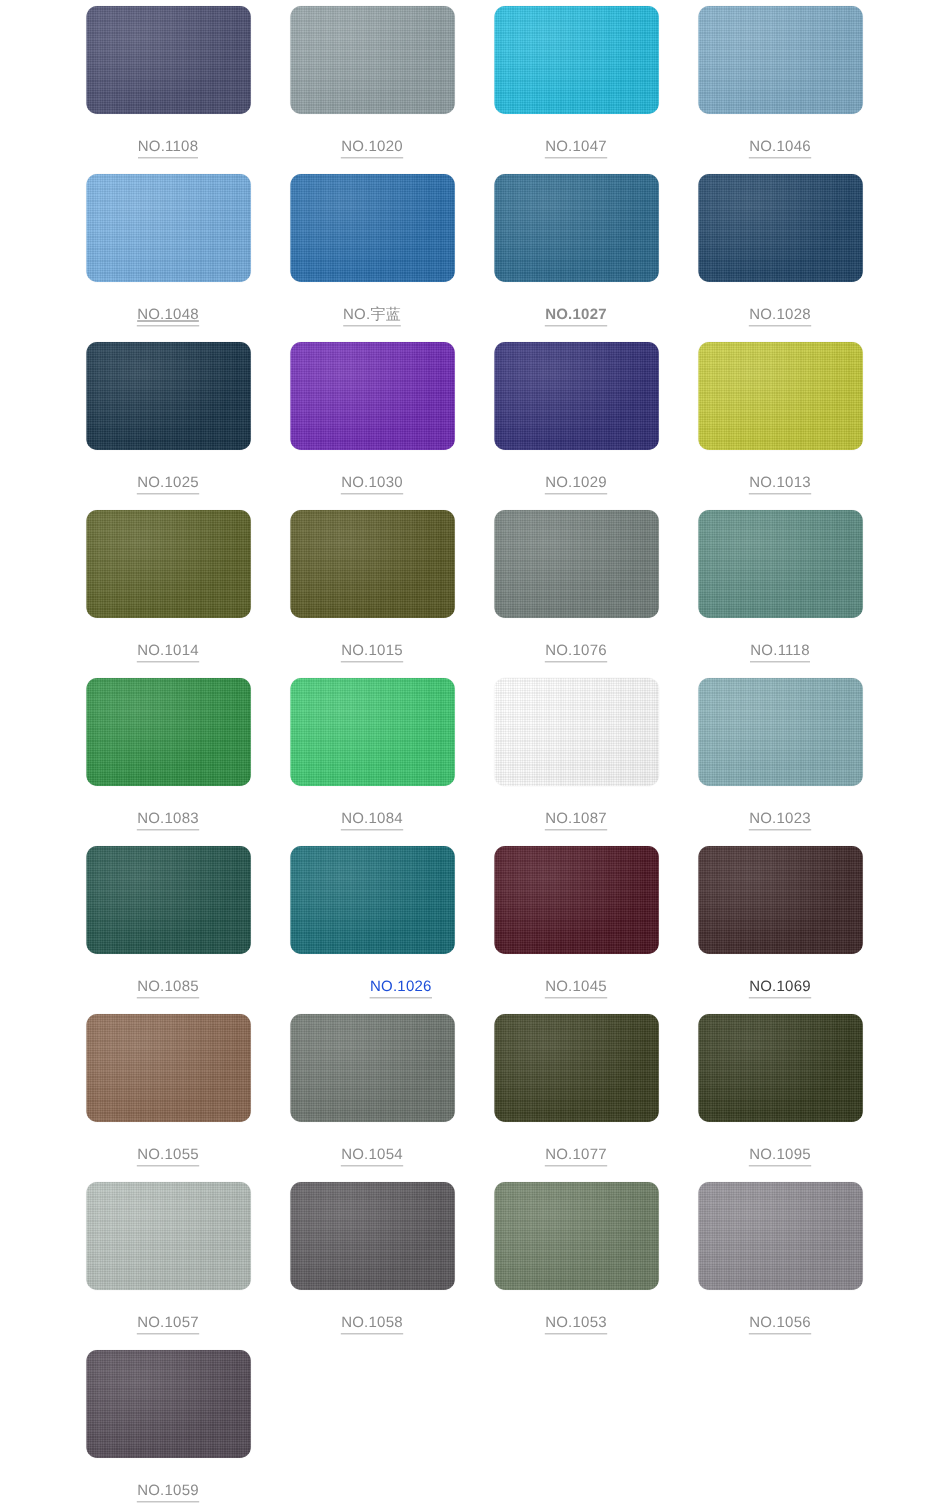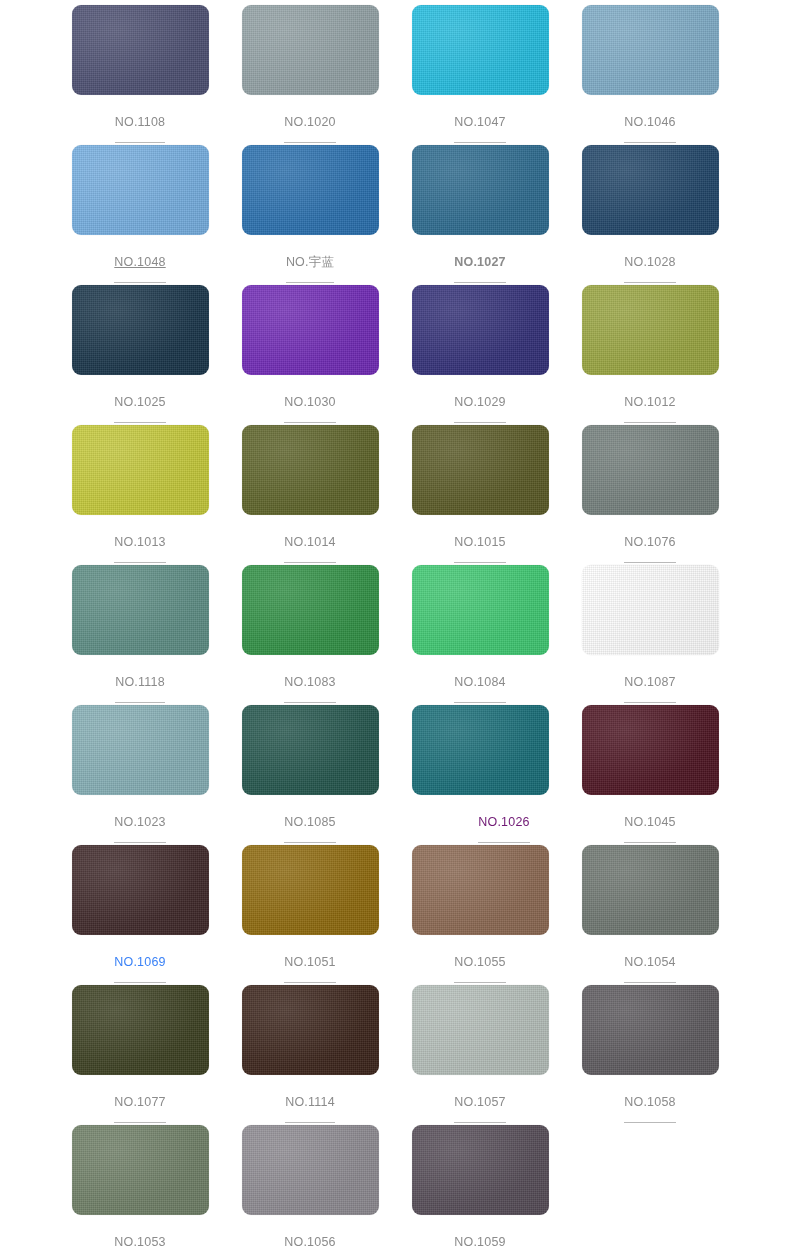--- a/index.html
+++ b/index.html
@@ -68,21 +68,21 @@
     pointer-events: none;
   }
   .swatch-label {
     margin-top: 20px;
     font-size: 12.5px;
     line-height: 14px;
     color: #8b8b8b;
     letter-spacing: 0.2px;
     white-space: nowrap;
     border-bottom: 1px solid #b9b9b9;
-    padding-bottom: 13px;
+    padding-bottom: 2px;
   }
 </style>
 </head>
 <body style="background: rgb(255, 255, 255);">
 
 <div id="swatch-grid">
     <div class="swatch-cell">
       <div class="swatch-chip" style="background-color: rgb(76, 79, 114);"></div>
       <div class="swatch-label" style="color: rgb(139, 139, 139);">NO.1108</div>
     </div>
@@ -120,24 +120,20 @@
     </div>
     <div class="swatch-cell">
       <div class="swatch-chip" style="background-color: rgb(113, 41, 184);"></div>
       <div class="swatch-label" style="color: rgb(139, 139, 139);">NO.1030</div>
     </div>
     <div class="swatch-cell">
       <div class="swatch-chip" style="background-color: rgb(50, 46, 120);"></div>
       <div class="swatch-label" style="color: rgb(139, 139, 139);">NO.1029</div>
     </div>
     <div class="swatch-cell">
-      <div class="swatch-chip" style="background-color: rgb(154, 166, 63);"></div>
-      <div class="swatch-label" style="color: rgb(139, 139, 139);">NO.1012</div>
-    </div>
-    <div class="swatch-cell">
       <div class="swatch-chip" style="background-color: rgb(198, 203, 56);"></div>
       <div class="swatch-label" style="color: rgb(139, 139, 139);">NO.1013</div>
     </div>
     <div class="swatch-cell">
       <div class="swatch-chip" style="background-color: rgb(93, 99, 39);"></div>
       <div class="swatch-label" style="color: rgb(139, 139, 139);">NO.1014</div>
     </div>
     <div class="swatch-cell">
       <div class="swatch-chip" style="background-color: rgb(90, 90, 36);"></div>
       <div class="swatch-label" style="color: rgb(139, 139, 139);">NO.1015</div>
@@ -165,49 +161,45 @@
     <div class="swatch-cell">
       <div class="swatch-chip" style="background-color: rgb(134, 176, 183);"></div>
       <div class="swatch-label" style="color: rgb(139, 139, 139);">NO.1023</div>
     </div>
     <div class="swatch-cell">
       <div class="swatch-chip" style="background-color: rgb(34, 85, 76);"></div>
       <div class="swatch-label" style="color: rgb(139, 139, 139);">NO.1085</div>
     </div>
     <div class="swatch-cell">
       <div class="swatch-chip" style="background-color: rgb(22, 110, 120);"></div>
-      <div class="swatch-label" style="color: #701a75; margin-left: 48px;">NO.1026</div>
+      <div class="swatch-label" style="color: #1d4ed8; margin-left: 48px;">NO.1026</div>
     </div>
     <div class="swatch-cell">
       <div class="swatch-chip" style="background-color: rgb(77, 19, 33);"></div>
       <div class="swatch-label" style="color: rgb(139, 139, 139);">NO.1045</div>
     </div>
     <div class="swatch-cell">
       <div class="swatch-chip" style="background-color: rgb(62, 39, 40);"></div>
-      <div class="swatch-label" style="color: #3b82f6; text-align: center;">NO.1069</div>
-    </div>
-    <div class="swatch-cell">
-      <div class="swatch-chip" style="background-color: rgb(143, 106, 11);"></div>
-      <div class="swatch-label" style="color: rgb(139, 139, 139);">NO.1051</div>
+      <div class="swatch-label" style="color: #404040; text-align: center;">NO.1069</div>
     </div>
     <div class="swatch-cell">
       <div class="swatch-chip" style="background-color: rgb(140, 104, 81);"></div>
       <div class="swatch-label" style="color: rgb(139, 139, 139);">NO.1055</div>
     </div>
     <div class="swatch-cell">
       <div class="swatch-chip" style="background-color: rgb(110, 118, 112);"></div>
       <div class="swatch-label" style="color: rgb(139, 139, 139);">NO.1054</div>
     </div>
     <div class="swatch-cell">
       <div class="swatch-chip" style="background-color: rgb(59, 63, 32);"></div>
       <div class="swatch-label" style="color: rgb(139, 139, 139);">NO.1077</div>
     </div>
     <div class="swatch-cell">
-      <div class="swatch-chip" style="background-color: rgb(59, 35, 25);"></div>
-      <div class="swatch-label" style="color: rgb(139, 139, 139);">NO.1114</div>
+      <div class="swatch-chip" style="background-color: rgb(52, 58, 28);"></div>
+      <div class="swatch-label" style="color: rgb(139, 139, 139);">NO.1095</div>
     </div>
     <div class="swatch-cell">
       <div class="swatch-chip" style="background-color: rgb(182, 192, 187);"></div>
       <div class="swatch-label" style="color: rgb(139, 139, 139);">NO.1057</div>
     </div>
     <div class="swatch-cell">
       <div class="swatch-chip" style="background-color: rgb(93, 90, 94);"></div>
       <div class="swatch-label" style="color: rgb(139, 139, 139); text-align: center;">NO.1058</div>
     </div>
     <div class="swatch-cell">

